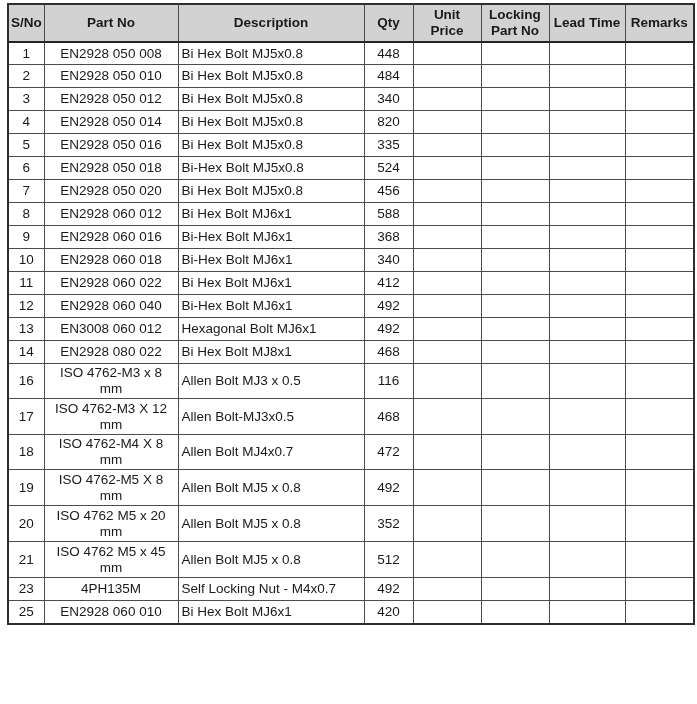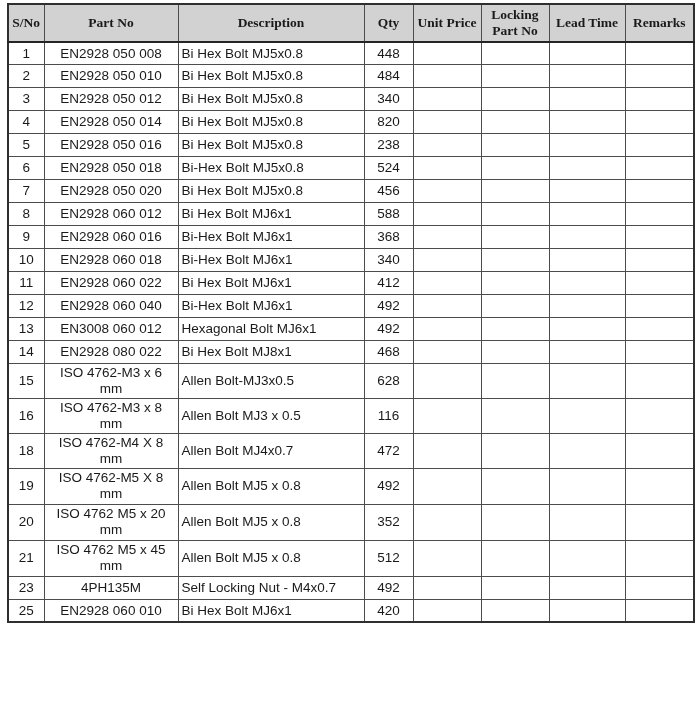--- a/index.html
+++ b/index.html
@@ -23,21 +23,21 @@
     table-layout: fixed;
     border: 2px solid #2f2f2f;
     color: #1a1a1a;
     font-size: 13.5px;
   }
   .quote-table th, .quote-table td {
     border: 1px solid #4c4c4c;
     overflow: hidden;
     line-height: 1.18;
   }
-  .quote-table thead tr { height: 35px; font-family: Liberation Serif, serif; }
+  .quote-table thead tr { height: 35px; }
   .quote-table th {
     background: #d2d2d2;
     font-weight: bold;
     text-align: center;
     vertical-align: middle;
     border-bottom: 2px solid #242424;
     padding: 2px 2px;
   }
   .quote-table tbody tr { height: 23px; }
   .quote-table tbody tr.tall { height: 36px; }
@@ -122,21 +122,21 @@
           <td class="c-qty">820</td>
           <td class="c-price"></td>
           <td class="c-quoted"></td>
           <td class="c-lead"></td>
           <td class="c-rem"></td>
         </tr>
         <tr>
           <td class="c-sno">5</td>
           <td class="c-part">EN2928 050 016</td>
           <td class="c-desc">Bi Hex Bolt MJ5x0.8</td>
-          <td class="c-qty">238</td>
+          <td class="c-qty">335</td>
           <td class="c-price"></td>
           <td class="c-quoted"></td>
           <td class="c-lead"></td>
           <td class="c-rem"></td>
         </tr>
         <tr>
           <td class="c-sno">6</td>
           <td class="c-part">EN2928 050 018</td>
           <td class="c-desc">Bi-Hex Bolt MJ5x0.8</td>
           <td class="c-qty">524</td>
@@ -219,34 +219,34 @@
           <td class="c-sno">14</td>
           <td class="c-part">EN2928 080 022</td>
           <td class="c-desc">Bi Hex Bolt MJ8x1</td>
           <td class="c-qty">468</td>
           <td class="c-price"></td>
           <td class="c-quoted"></td>
           <td class="c-lead"></td>
           <td class="c-rem"></td>
         </tr>
         <tr>
-          <td class="c-sno">15</td>
-          <td class="c-part">ISO 4762-M3 x 6 mm</td>
-          <td class="c-desc">Allen Bolt-MJ3x0.5</td>
-          <td class="c-qty">628</td>
-          <td class="c-price"></td>
-          <td class="c-quoted"></td>
-          <td class="c-lead"></td>
-          <td class="c-rem"></td>
-        </tr>
-        <tr>
           <td class="c-sno">16</td>
           <td class="c-part">ISO 4762-M3 x 8 mm</td>
           <td class="c-desc">Allen Bolt MJ3 x 0.5</td>
           <td class="c-qty">116</td>
+          <td class="c-price"></td>
+          <td class="c-quoted"></td>
+          <td class="c-lead"></td>
+          <td class="c-rem"></td>
+        </tr>
+        <tr class="tall">
+          <td class="c-sno">17</td>
+          <td class="c-part">ISO 4762-M3 X 12 mm</td>
+          <td class="c-desc">Allen Bolt-MJ3x0.5</td>
+          <td class="c-qty">468</td>
           <td class="c-price"></td>
           <td class="c-quoted"></td>
           <td class="c-lead"></td>
           <td class="c-rem"></td>
         </tr>
         <tr>
           <td class="c-sno">18</td>
           <td class="c-part">ISO 4762-M4 X 8 mm</td>
           <td class="c-desc">Allen Bolt MJ4x0.7</td>
           <td class="c-qty">472</td>

